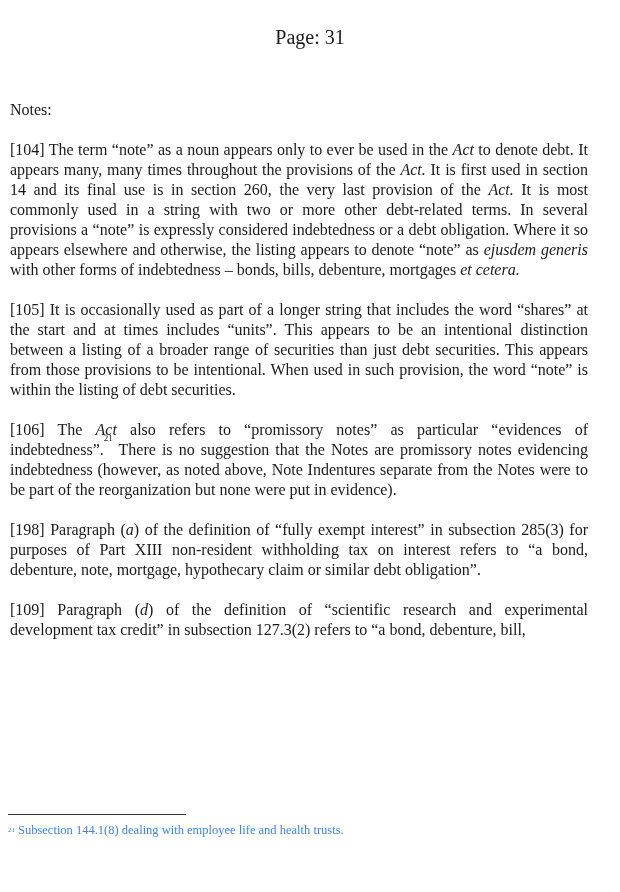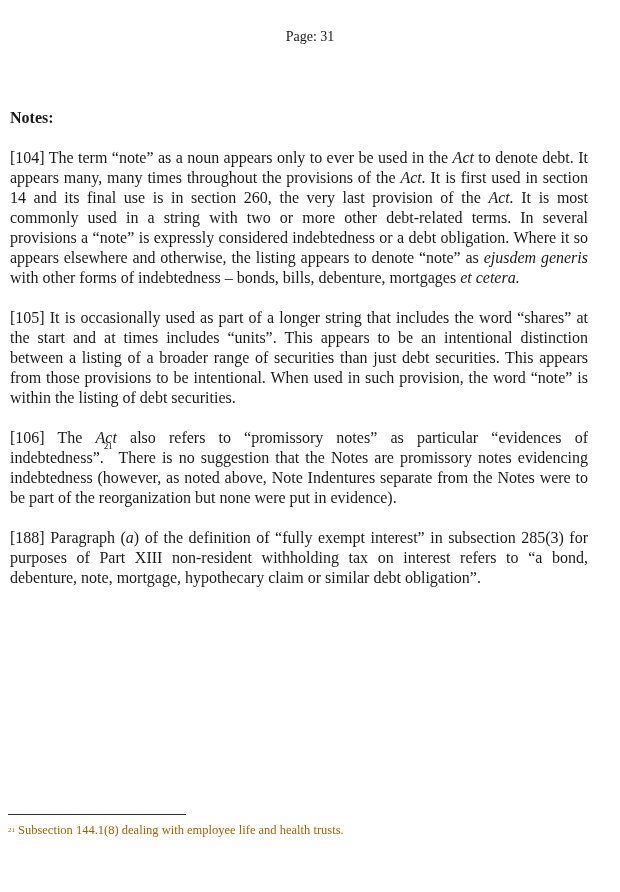--- a/index.html
+++ b/index.html
@@ -14,34 +14,33 @@
       overflow: hidden;
       font-family: "Liberation Serif", "DejaVu Serif", serif;
       color: #1a1a1a;
     }
     .page-header {
       position: absolute;
       top: 27px;
       left: 0;
       width: 620px;
       text-align: center;
-      font-size: 14px;
+      font-size: 20px;
       line-height: 20px;
     }
     .content {
       position: absolute;
       left: 10px;
       top: 100px;
       width: 578px;
       font-size: 16px;
       line-height: 20px;
     }
     .heading {
-      margin: 8px 0 20px 0;
-      font-weight: bold;
+      margin: 0 0 20px 0;
     }
     .para {
       margin: 0 0 20px 0;
       text-align: justify;
       text-justify: inter-word;
     }
     .para i { font-style: italic; }
     sup.fnref {
       font-size: 9px;
       vertical-align: top;
@@ -56,41 +55,42 @@
       width: 178px;
       height: 0;
       border-top: 1.5px solid #333;
     }
     .footnote {
       position: absolute;
       left: 8px;
       top: 822px;
       font-size: 12.5px;
       line-height: 16px;
-      color: #a16207;
+      color: #3b82f6;
     }
     .footnote sup {
       font-size: 7px;
       vertical-align: top;
       position: relative;
       top: 0px;
       margin-right: 3px;
     }
   </style>
 </head>
 <body>
 
 <div class="page-header">Page: 31</div>
 
 <div class="content">
   <p class="heading">Notes:</p>
   <div id="paragraphs">
       <p class="para"><span>[104]</span><span> The term “note” as a noun appears only to ever be used in the </span><i>Act</i><span> to denote debt. It appears many, many times throughout the provisions of the </span><i>Act.</i><span> It is first used in section 14 and its final use is in section 260, the very last provision of the </span><i>Act.</i><span> It is most commonly used in a string with two or more other debt-related terms. In several provisions a “note” is expressly considered indebtedness or a debt obligation. Where it so appears elsewhere and otherwise, the listing appears to denote “note” as </span><i>ejusdem generis</i><span> with other forms of indebtedness – bonds, bills, debenture, mortgages </span><i>et cetera.</i></p>
       <p class="para"><span>[105]</span><span> It is occasionally used as part of a longer string that includes the word “shares” at the start and at times includes “units”. This appears to be an intentional distinction between a listing of a broader range of securities than just debt securities. This appears from those provisions to be intentional. When used in such provision, the word “note” is within the listing of debt securities.</span></p>
       <p class="para"><span>[106]</span><span> The </span><i>Act</i><span> also refers to “promissory notes” as particular “evidences of indebtedness”.</span><sup class="fnref">21</sup><span> There is no suggestion that the Notes are promissory notes evidencing indebtedness (however, as noted above, Note Indentures separate from the Notes were to be part of the reorganization but none were put in evidence).</span></p>
-      <p class="para"><span>[188]</span><span> Paragraph (</span><i>a</i><span>) of the definition of “fully exempt interest” in subsection 285(3) for purposes of Part XIII non-resident withholding tax on interest refers to “a bond, debenture, note, mortgage, hypothecary claim or similar debt obligation”.</span></p>
+      <p class="para"><span>[198]</span><span> Paragraph (</span><i>a</i><span>) of the definition of “fully exempt interest” in subsection 285(3) for purposes of Part XIII non-resident withholding tax on interest refers to “a bond, debenture, note, mortgage, hypothecary claim or similar debt obligation”.</span></p>
+      <p class="para"><span>[109]</span><span> Paragraph (</span><i>d</i><span>) of the definition of “scientific research and experimental development tax credit” in subsection 127.3(2) refers to “a bond, debenture, bill,</span></p>
     </div>
 </div>
 
 <div class="footnote-rule"></div>
 <div class="footnote">
   <sup>21</sup><span>Subsection 144.1(8) dealing with employee life and health trusts.</span>
 </div>
 
 </body></html>

